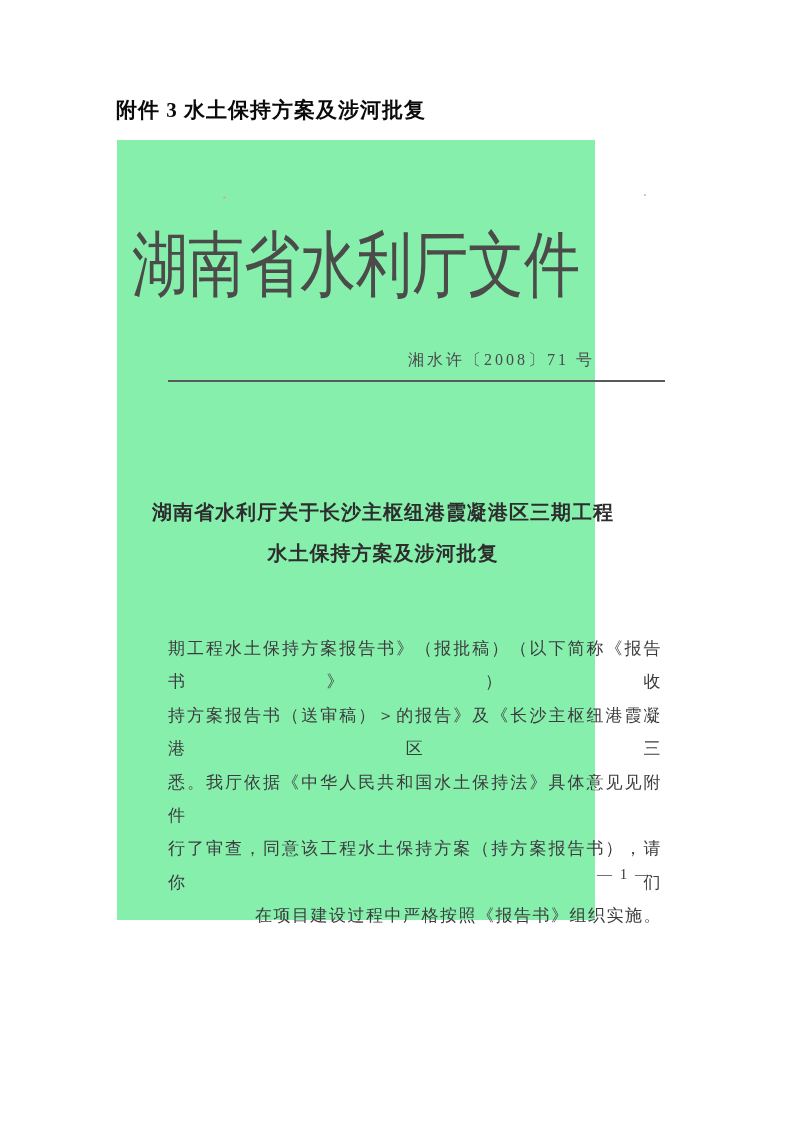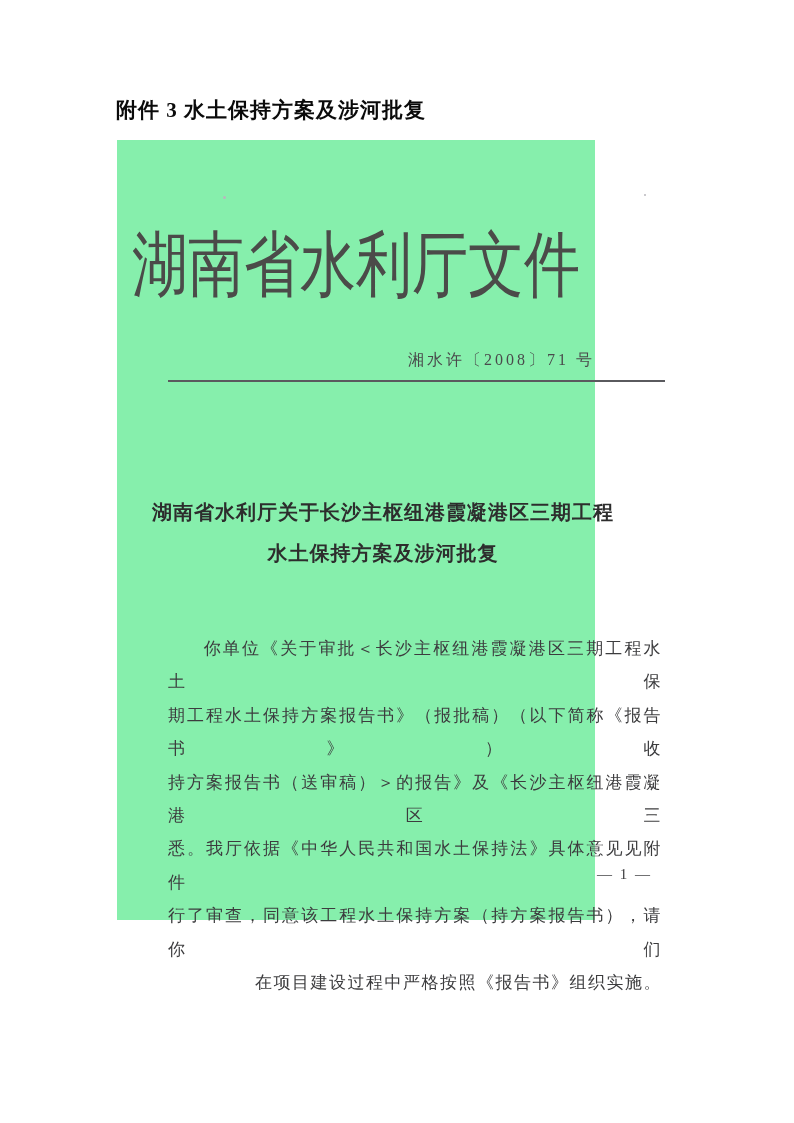--- a/index.html
+++ b/index.html
@@ -119,21 +119,20 @@
 
   <div class="masthead-rule"></div>
 
   <div class="letter-title">
     <div>湖南省水利厅关于长沙主枢纽港霞凝港区三期工程</div>
     <div>水土保持方案及涉河批复</div>
   </div>
 
 
   <div class="body-block">
-    <div class="body-line fill indent">你单位《关于审批＜长沙主枢纽港霞凝港区三期工程水土保</div>
     <div class="body-line fill">期工程水土保持方案报告书》（报批稿）（以下简称《报告书》）收</div>
     <div class="body-line fill">持方案报告书（送审稿）＞的报告》及《长沙主枢纽港霞凝港区三</div>
     <div class="body-line fill">悉。我厅依据《中华人民共和国水土保持法》具体意见见附件</div>
     <div class="body-line fill">行了审查，同意该工程水土保持方案（持方案报告书），请你们</div>
     <div class="body-line">在项目建设过程中严格按照《报告书》组织实施。</div>
   </div>
 
   <div class="page-number">— 1 —</div>
 
 </div>

